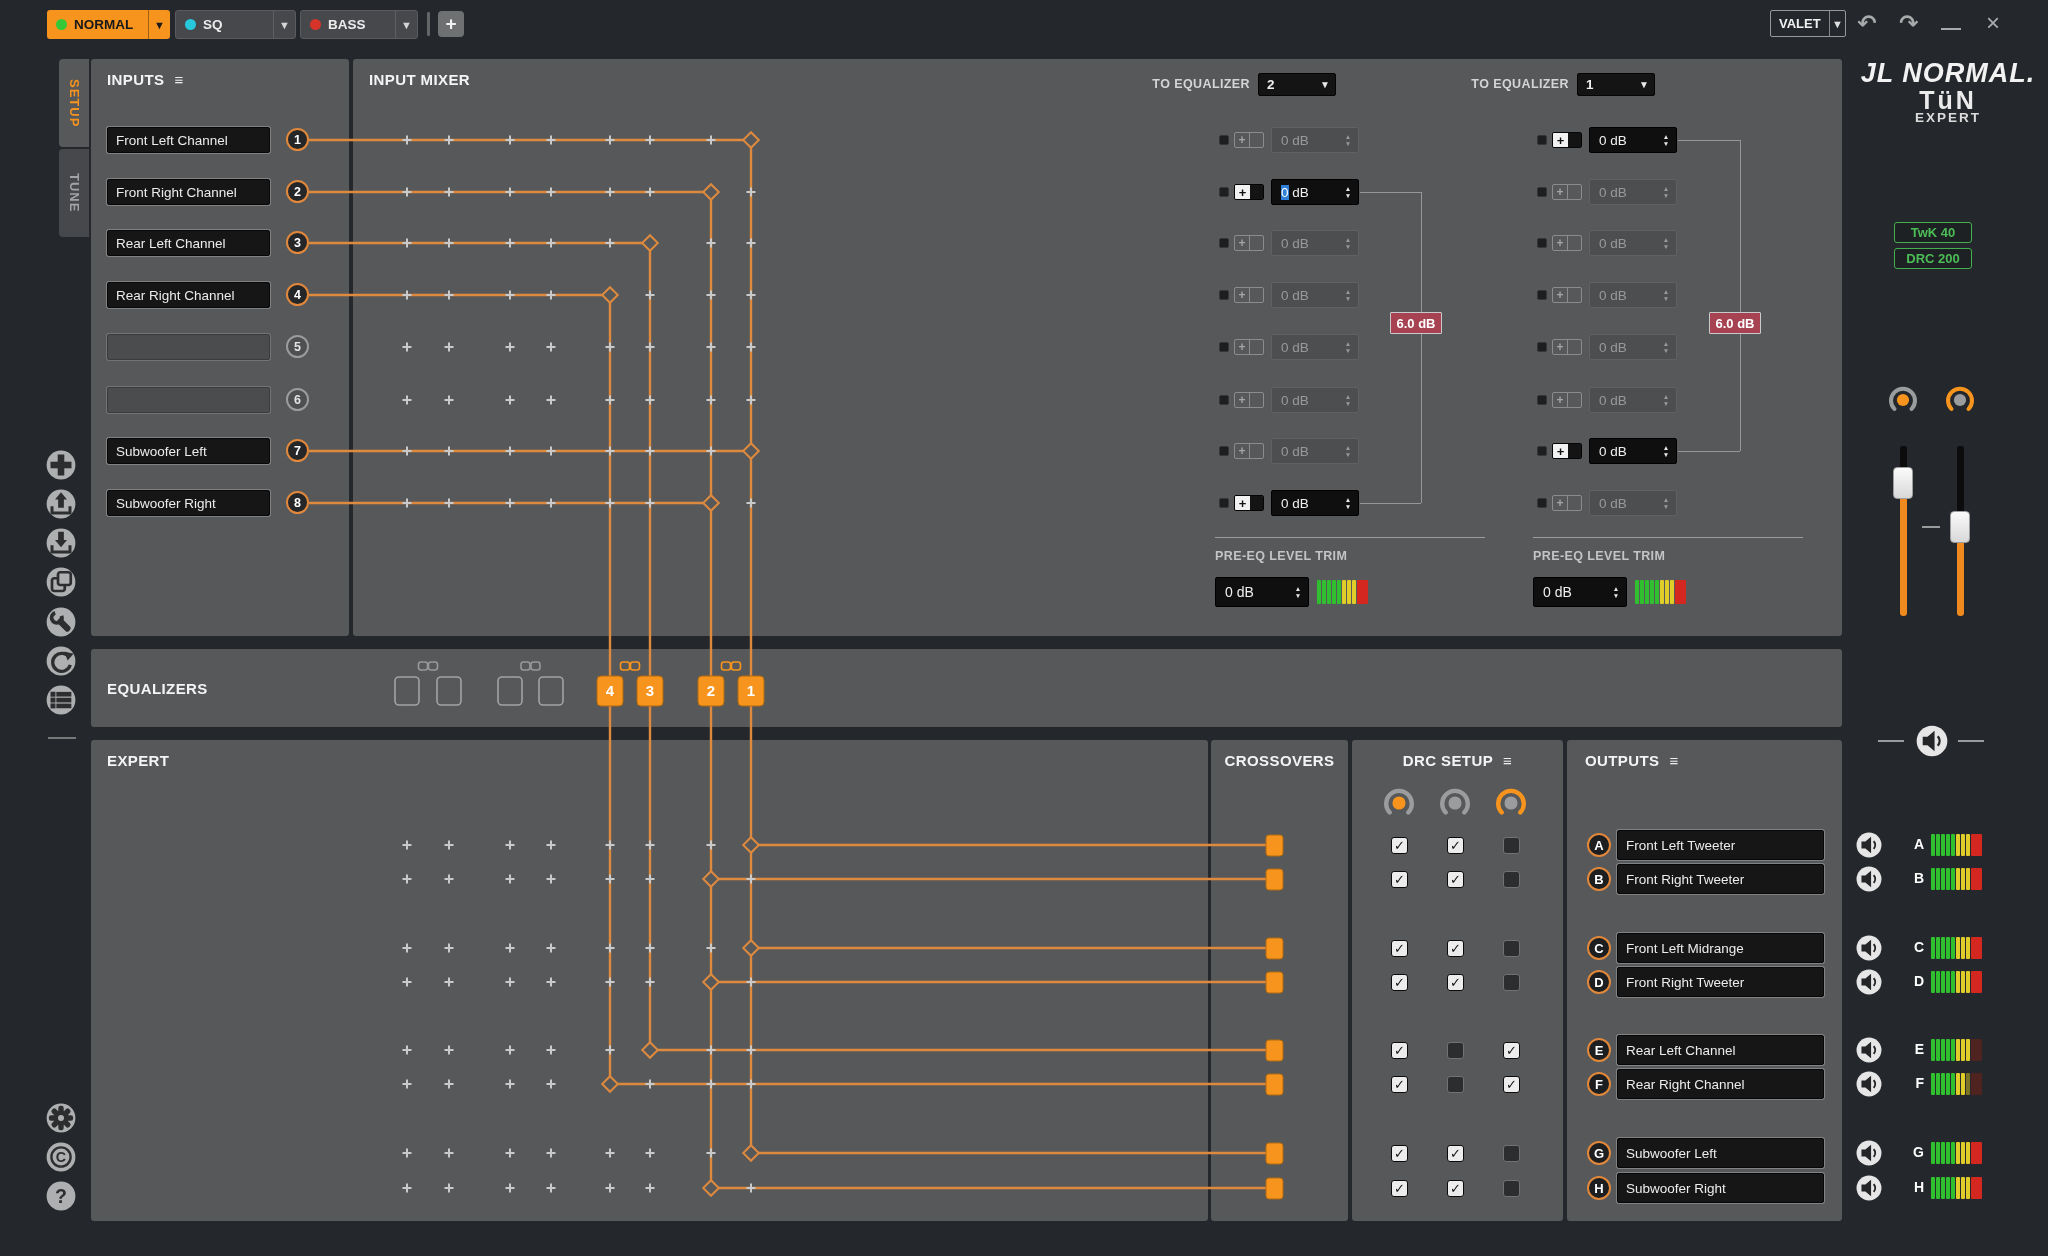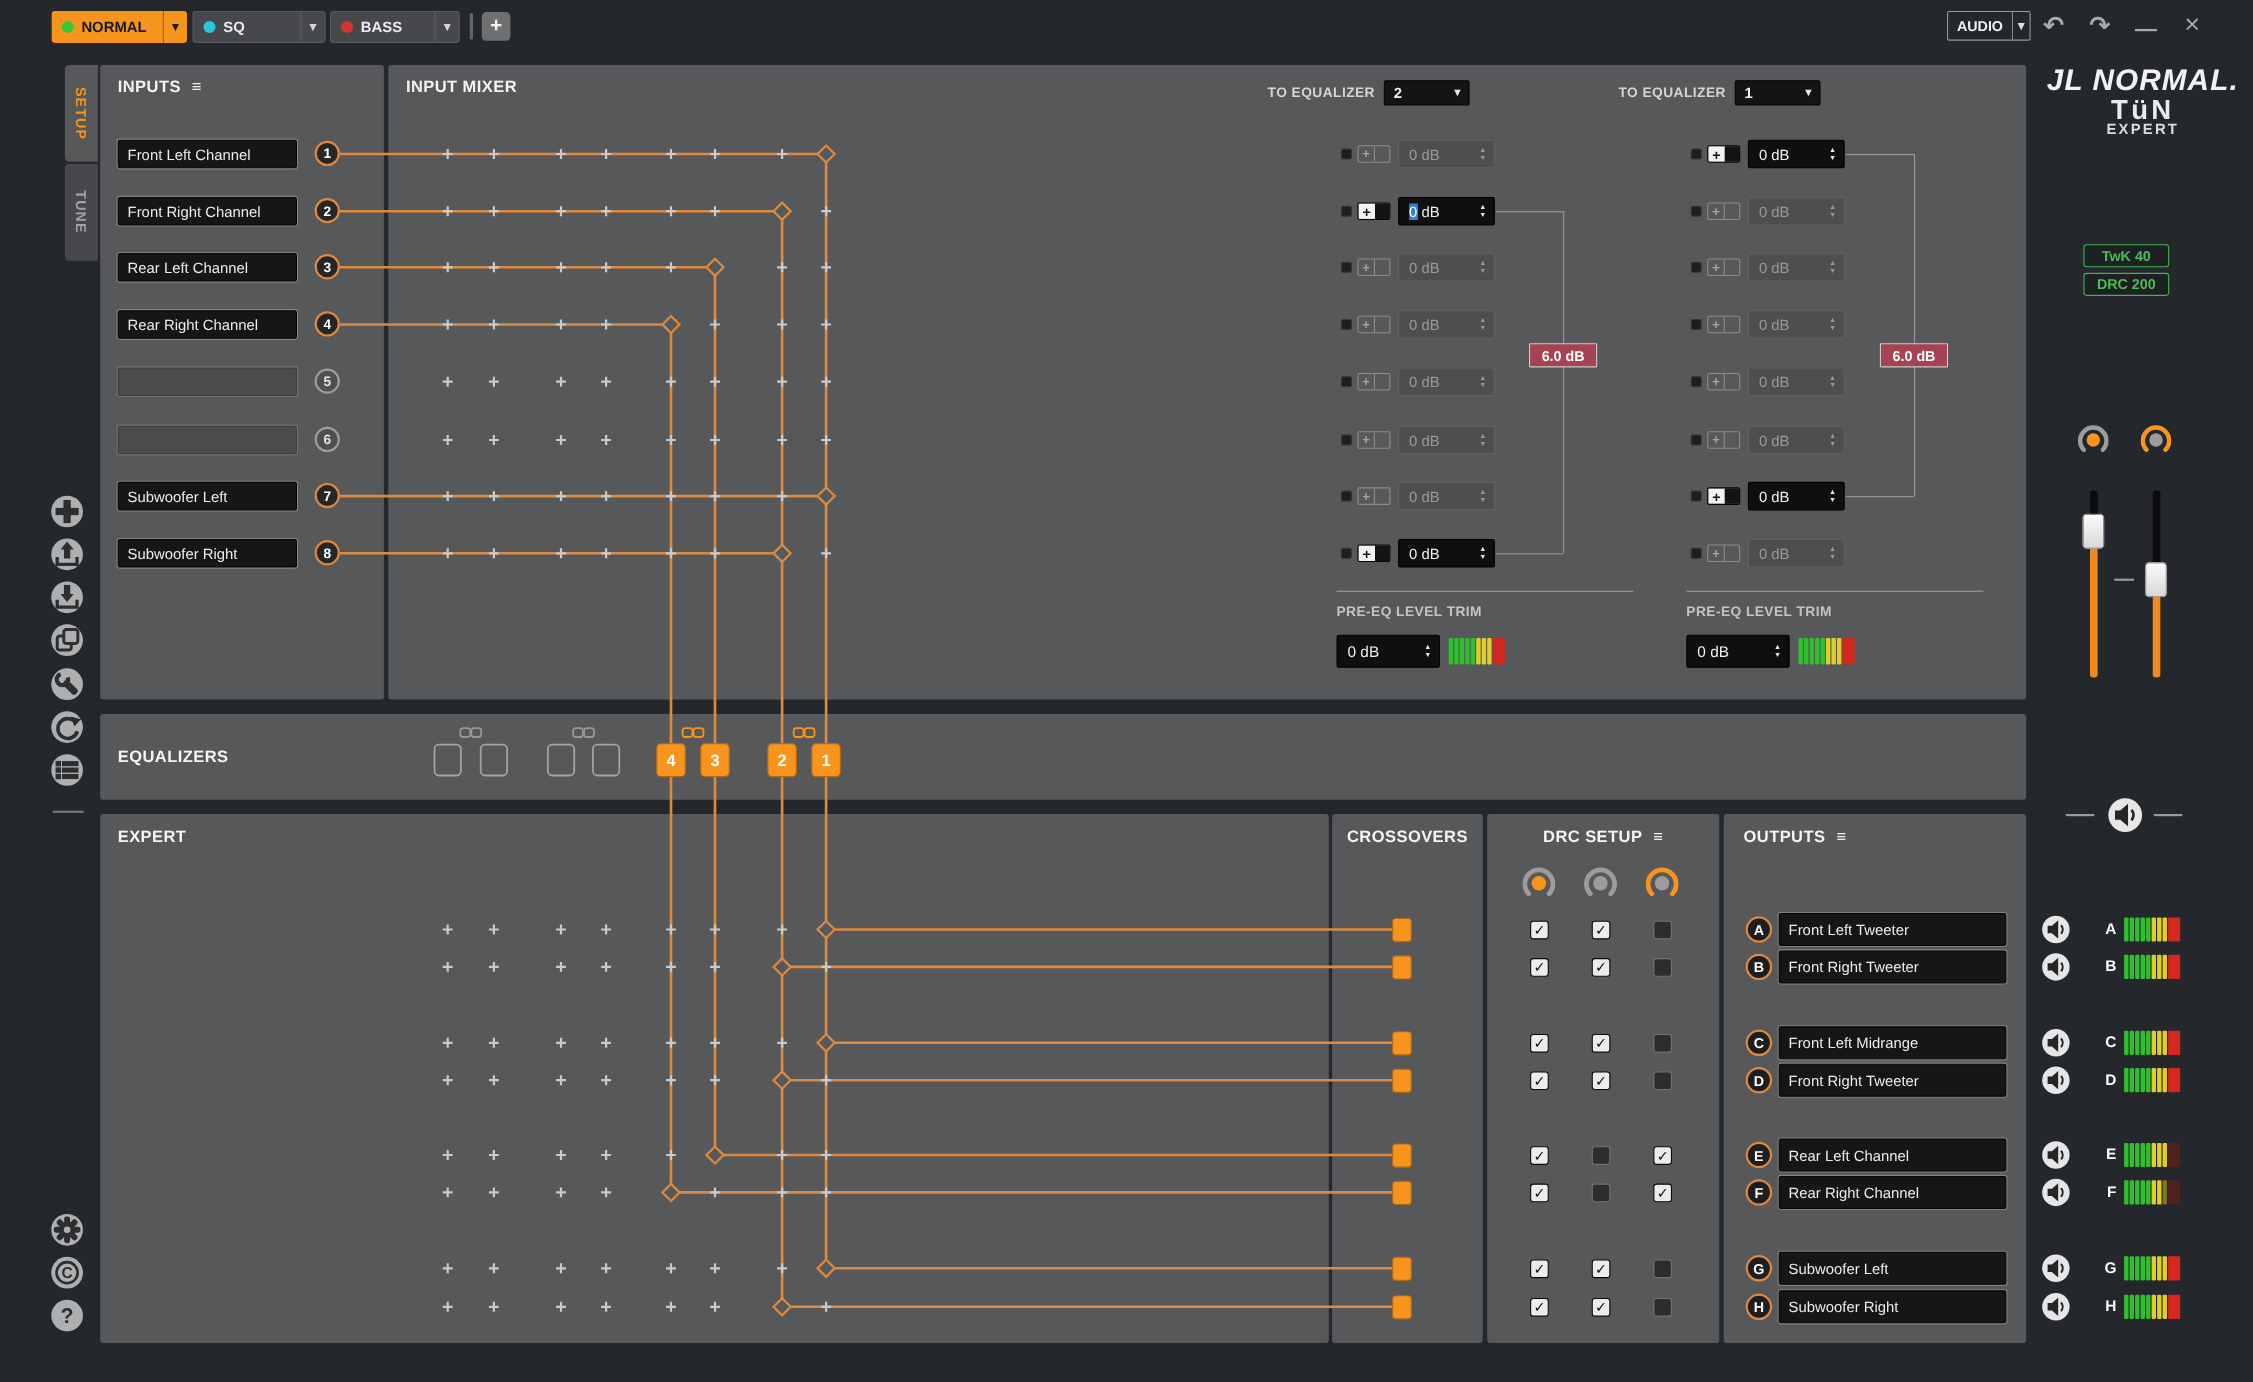--- a/index.html
+++ b/index.html
@@ -60,21 +60,21 @@
   .pol.off .ph1 { width:15px; border-right:1px solid #8b8c8e; color:#a4a5a7; font-weight:bold; font-size:12px; display:flex; align-items:center; justify-content:center; }
   .pol.off .ph2 { flex:1; }
   .spin { position:absolute; height:26px; border-radius:2px; display:flex; align-items:center; font-size:13.5px; }
   .spin.on  { background:#0f0f10; border:1px solid #000; color:#f0f0f0; }
   .spin.off { background:#4d4e50; border:1px solid #606163; color:#98999b; }
   .spin .sval { flex:1; padding-left:9px; white-space:pre; }
   .spin .sarr { width:20px; display:flex; flex-direction:column; align-items:center; justify-content:center; font-size:6.5px; line-height:7px; }
   .spin.on .sarr { color:#e8e8e8; } .spin.off .sarr { color:#98999b; }
   .selhl { background:#2f7fd6; color:#fff; }
   .brline { position:absolute; background:#96979a; }
-  .badge { position:absolute; width:62px; height:22px; background:#a64252; border:1px solid #c9cacb; color:#fff; font-size:13px; font-weight:bold; display:flex; align-items:center; justify-content:center; border-radius:1px; z-index:5; }
+  .badge { position:absolute; width:52px; height:22px; background:#a64252; border:1px solid #c9cacb; color:#fff; font-size:13px; font-weight:bold; display:flex; align-items:center; justify-content:center; border-radius:1px; z-index:5; }
   .trimdiv { position:absolute; height:1px; background:#9b9c9e; }
   .trimlabel { position:absolute; font-size:12.5px; font-weight:bold; color:#c3c4c6; letter-spacing:.4px;text-align:right; }
   .meter { position:absolute; display:flex; align-items:center; gap:1px; }
   .meter .seg { width:4px; border-radius:1px; }
   .meter .segR { width:11px; border-radius:1px; }
 
   
   .cb { position:absolute; width:17px; height:17px; border-radius:3px; }
   .cb.checked { background:#ececec; border:1px solid #0b0b0b; color:#111; font-size:13px; font-weight:bold; text-align:center; line-height:15px; }
   .cb.un { background:#2c2d2e; border:1px solid #717274; }
@@ -142,21 +142,21 @@
       <span class="tab-arrow">▼</span>
     </div>
     <div class="tab inactive" style="left: 300px; width: 118px;">
       <span class="led" style="background:#d63429"></span>
       <span class="tab-label">BASS</span>
       <span class="tab-arrow">▼</span>
     </div>
     <div class="vsep" style="left: 427px;"></div>
     <div class="addbtn" style="left: 438px;">+</div>
     <div class="valet" style="left: 1770px; width: 76px;">
-      <span class="v">AUDIO</span>
+      <span class="v">VALET</span>
       <span class="tab-arrow" style="height:100%;">▼</span>
     </div>
     <div class="winbtn" style="left: 1852px; font-size: 23px; font-weight: bold;">↶</div>
     <div class="winbtn" style="left: 1894px; font-size: 23px; font-weight: bold;">↷</div>
     <div class="winbtn" style="left: 1936px; font-weight: bold; line-height: 34px;">—</div>
     <div class="winbtn" style="left: 1978px; font-size: 24px;">×</div>
     <div class="sidetab active" style="top: 59px; height: 88px;">SETUP</div>
     <div class="sidetab inactive" style="top: 149px; height: 88px;">TUNE</div>
     <div class="rail-ic" style="left: 46px; top: 450px;"><svg width="undefined" height="undefined" viewBox="-10 -10 20 20">
         <circle r="9.6" fill="#aeafb0"></circle>

